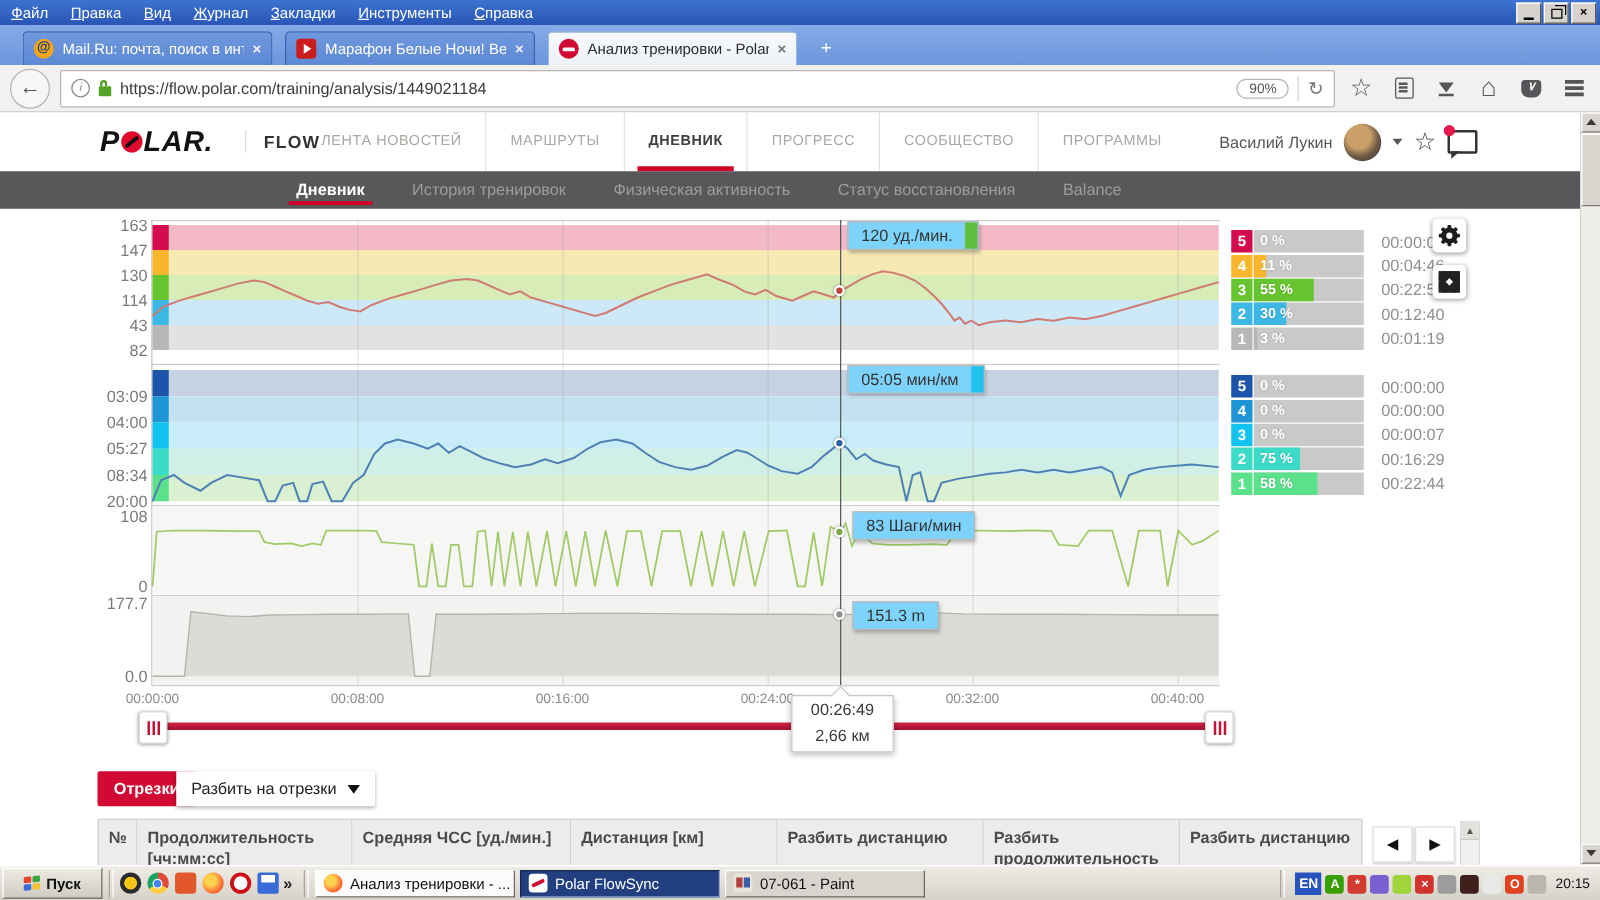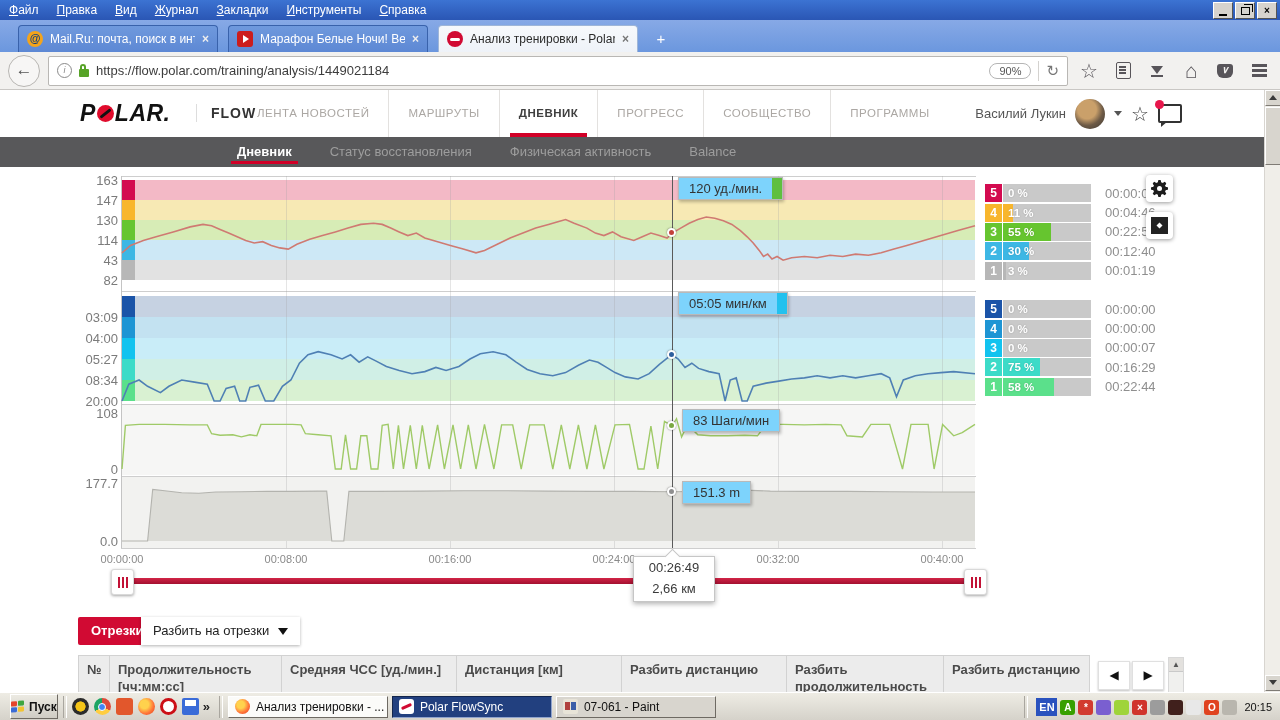--- a/index.html
+++ b/index.html
@@ -139,22 +139,22 @@
   #inner-scroll .up{width:100%;height:13px;background:#e3e1de;border-bottom:1px solid #c9c9c9;text-align:center;font-size:8px;line-height:13px;color:#555;}
   
   #scrollbar{position:absolute;right:0;top:90px;width:16px;height:602px;background:#f0eee9;border-left:1px solid #d8d5d0;box-sizing:border-box;}
   .sb-btn{position:absolute;left:0;width:16px;height:16px;background:#d8d5ce;border:1px solid;border-color:#fff #7f7b75 #7f7b75 #fff;box-sizing:border-box;}
   .sb-btn i{display:block;margin:4px auto 0;width:0;height:0;border-left:4px solid transparent;border-right:4px solid transparent;}
   .sb-up i{border-bottom:5px solid #3a3a3a;}
   .sb-down i{border-top:5px solid #3a3a3a;}
   #sb-thumb{position:absolute;left:0;top:17px;width:16px;height:58px;background:#d8d5ce;border:1px solid;border-color:#fff #7f7b75 #7f7b75 #fff;box-sizing:border-box;}
   
   #taskbar{position:absolute;left:0;top:692px;width:1280px;height:28px;background:linear-gradient(#eeece4,#d5d2ca);border-top:1px solid #fff;box-sizing:border-box;display:flex;align-items:center;z-index:10;}
-  #start-btn{margin-left:10px;height:23px;background:linear-gradient(#eceae2,#cfccc4);border:1px solid;border-color:#fff #6e6a63 #6e6a63 #fff;
-    display:flex;align-items:center;gap:5px;padding:0 0;}
+  #start-btn{margin-left:2px;height:23px;background:linear-gradient(#eceae2,#cfccc4);border:1px solid;border-color:#fff #6e6a63 #6e6a63 #fff;
+    display:flex;align-items:center;gap:5px;padding:0 16px;}
   #start-flag{width:13px;height:12px;display:grid;grid-template-columns:6px 6px;grid-template-rows:5px 5px;gap:1px;transform:skewY(-6deg);}
   #start-flag i{border-radius:1px;}
   #start-label{font-size:12px;font-weight:bold;color:#111;}
   .tb-div{width:2px;height:22px;margin:0 5px;border-left:1px solid #a9a69f;border-right:1px solid #fff;}
   #quick-launch{display:flex;align-items:center;gap:5px;}
   .ql{width:17px;height:17px;border-radius:50%;}
   .ql-daemon{background:radial-gradient(circle,#f5c518 0 40%,#2b2b2b 45%);}
   .ql-chrome{background:conic-gradient(#dd4b39 0 33%,#ffcd40 0 66%,#1da462 0 100%);position:relative;}
   .ql-chrome::after{content:"";position:absolute;left:4.5px;top:4.5px;width:8px;height:8px;border-radius:50%;background:#4285f4;border:1.5px solid #fff;box-sizing:border-box;}
   .ql-agent{background:#e2572c;border-radius:3px;}
@@ -279,22 +279,23 @@
         <span class="caret-down"></span>
         <span id="hdr-star">☆</span>
         <span id="chat-icon">
             <span id="chat-dot"></span>
           </span>
       </span>
     </div>
 
     <div id="subnav">
         <span class="sn active">Дневник</span>
+        <span class="sn">История тренировок</span>
+        <span class="sn">Физическая активность</span>
         <span class="sn">Статус восстановления</span>
-        <span class="sn">Физическая активность</span>
         <span class="sn">Balance</span>
       </div>
 
     <div id="chart-area">
         <div class="hline" style="top: 86px;"></div>
         <div class="hline" style="top: 201px;"></div>
         <div class="hline" style="top: 314px;"></div>
         <div class="hline" style="top: 386px;"></div>
         <div class="hline" style="top: 458px;"></div>
         <div id="axis-left" style="position: absolute; left: 121px; top: 86px; width: 1px; height: 372px; background: rgb(196, 196, 196);"></div>

